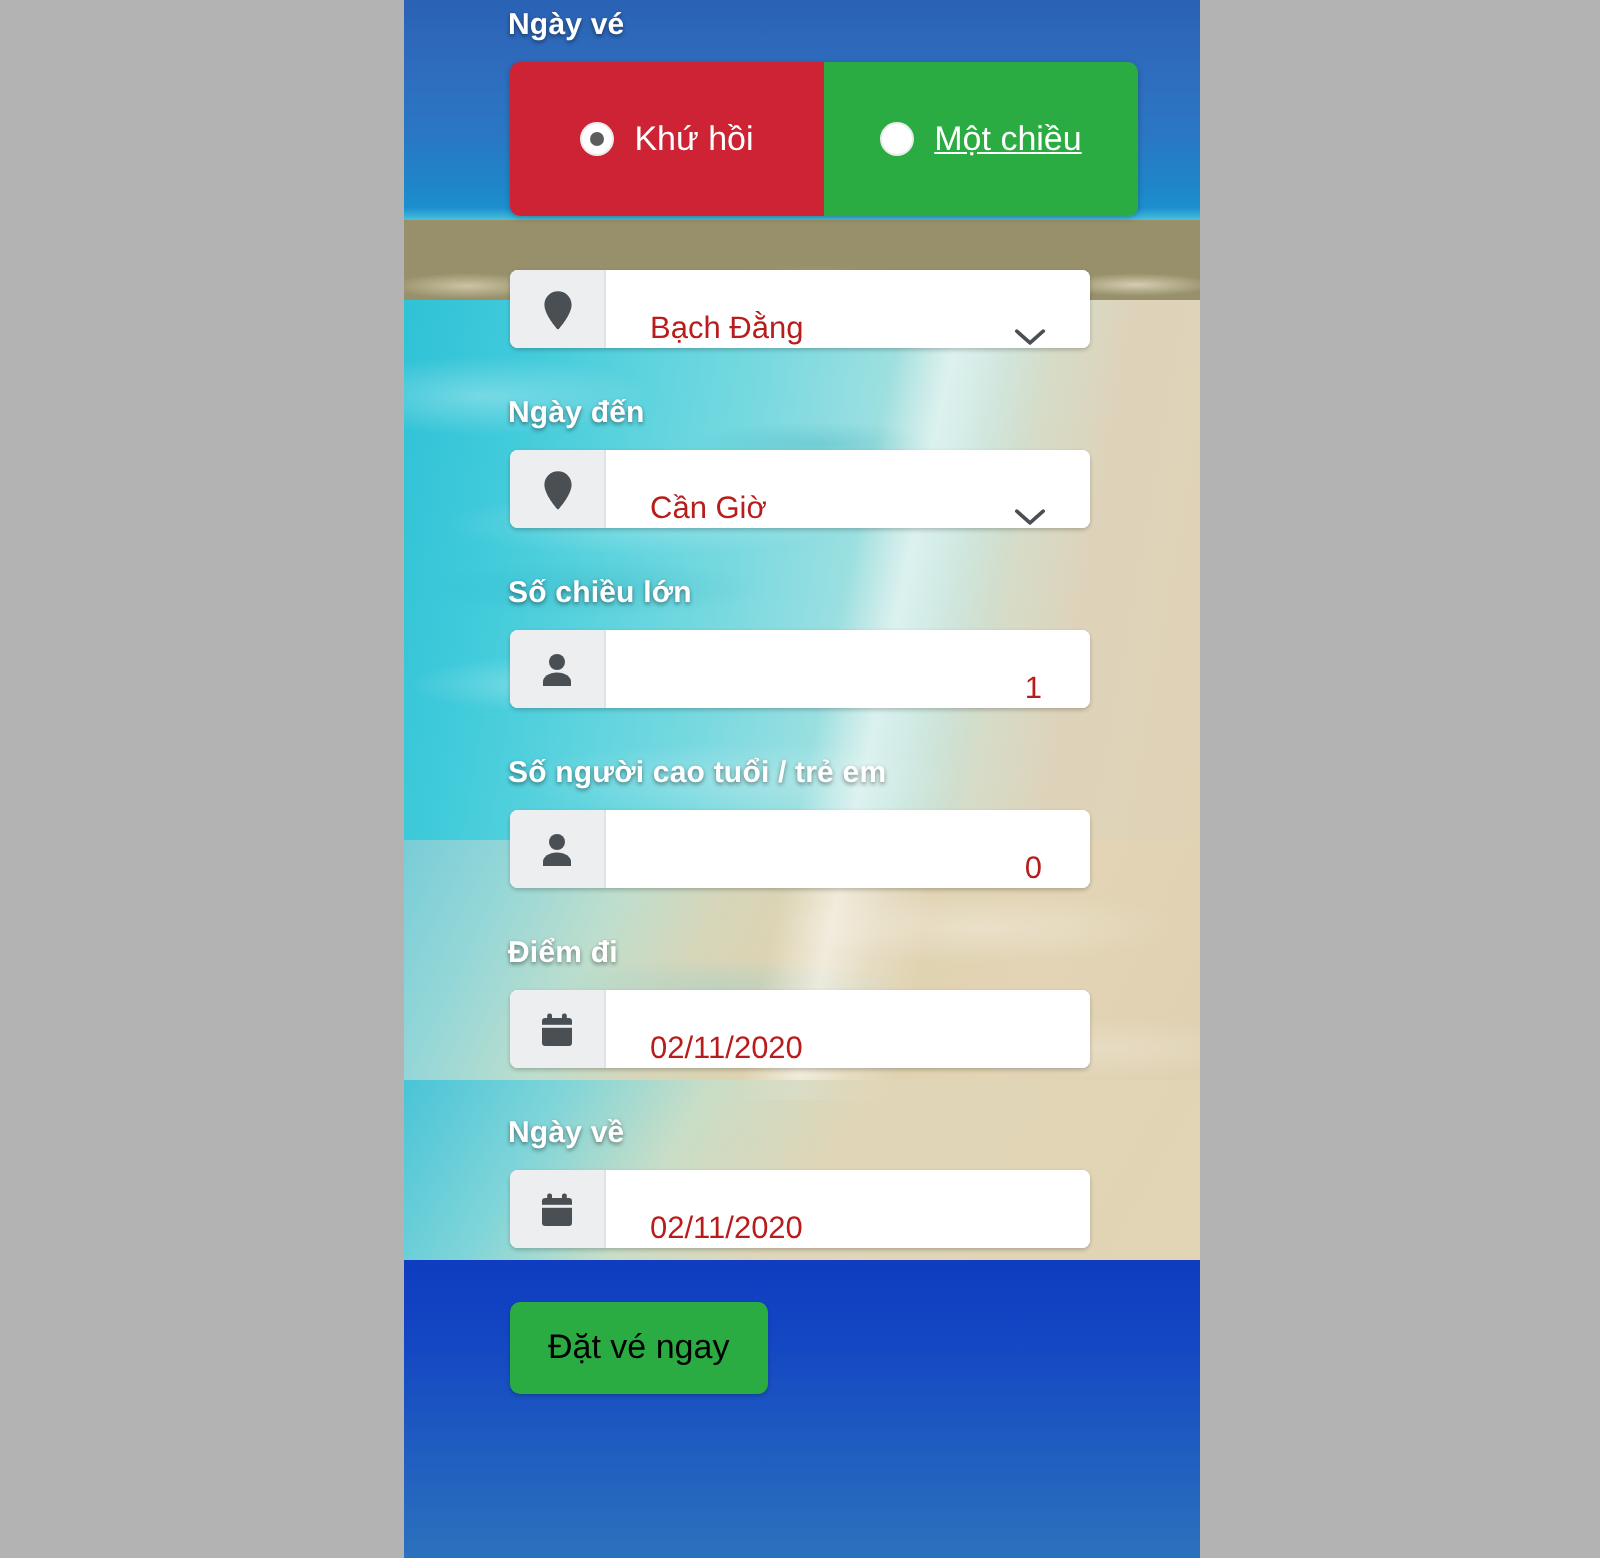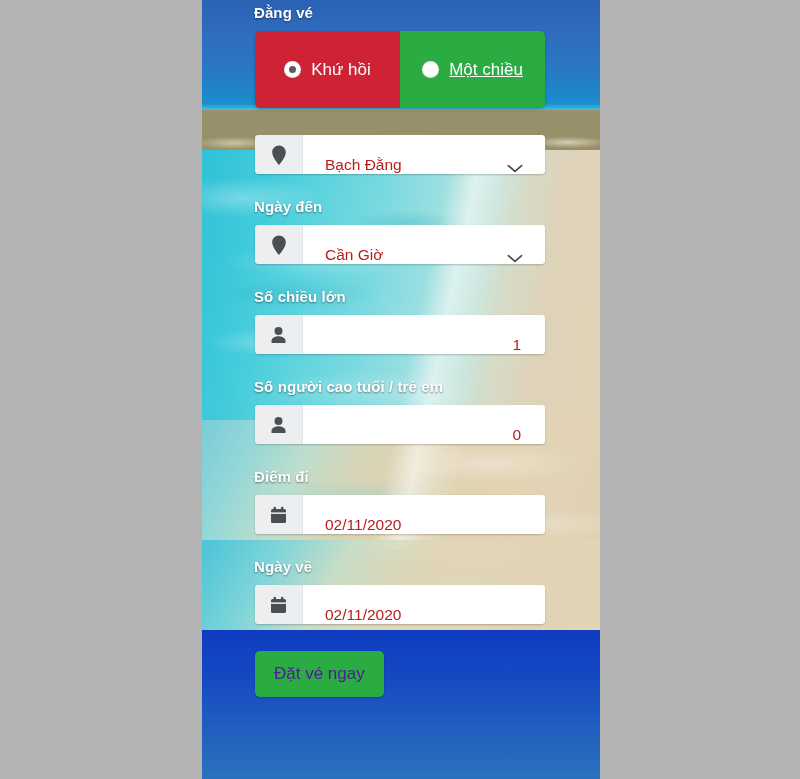--- a/index.html
+++ b/index.html
@@ -178,21 +178,21 @@
     font-weight: bold;
     line-height: 18px;
     text-shadow: 0 1px 2px rgba(0,0,0,.45);
     margin: 0 0 9px 52px;
     letter-spacing: .1px;
   }
 
   
   .seg-wrap {
     margin: 0 0 0 53px;
-    width: 290px;
+    width: 314px;
     height: 77px;
     display: flex;
     border-radius: 5px;
     overflow: hidden;
     box-shadow: 0 1px 3px rgba(0,0,0,.25);
   }
   .seg {
     flex: 1 1 50%;
     display: flex;
     align-items: center;
@@ -269,21 +269,21 @@
     color: #4b4f54;
     display: flex;
     align-items: center;
   }
 
   
   .submit {
     margin-left: 53px;
     margin-top: 27px;
     background: #2bac42;
-    color: #4c1d95;
+    color: #000000;
     font-size: 17px;
     border: 0;
     border-radius: 5px;
     padding: 13px 19px;
     cursor: pointer;
     font-family: "Liberation Sans", sans-serif;
     box-shadow: 0 1px 2px rgba(0,0,0,.2);
   }
   .sp-24 { height: 24px; }
   .sp-27 { height: 27px; }
@@ -309,21 +309,21 @@
       <div class="ph-surf"></div>
     </div>
 
     <div class="bluefill"></div>
 
     <div class="form">
 
       <div class="top-pad"></div>
 
       
-      <div class="fld-label">Đằng vé</div>
+      <div class="fld-label">Ngày vé</div>
 
       <div class="seg-wrap">
         <div class="seg seg-a">
           <span class="radio on"></span>
           <span class="seg-label">Khứ hồi</span>
         </div>
         <div class="seg seg-b">
           <span class="radio"></span>
           <span class="seg-label">Một chiều</span>
         </div>

